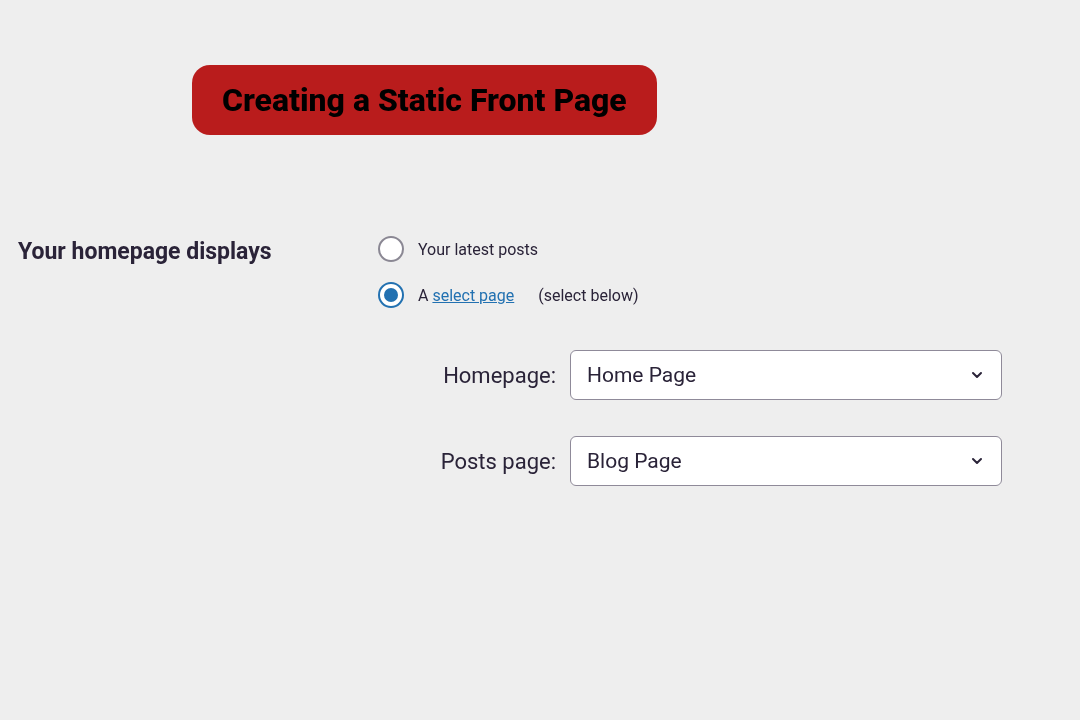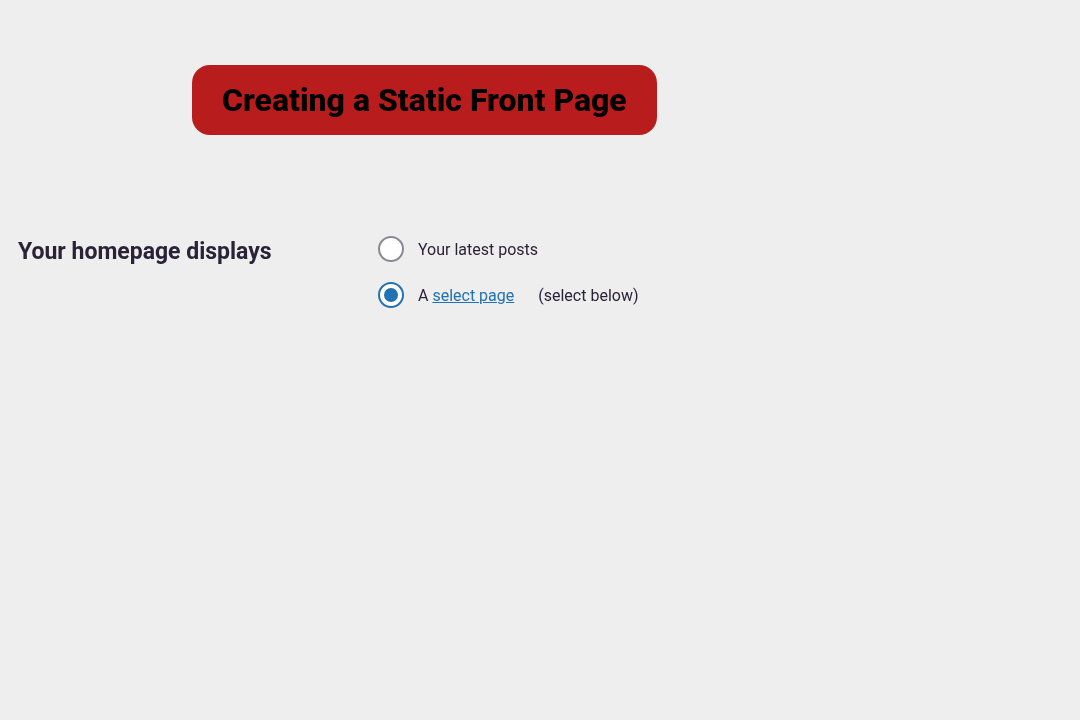--- a/index.html
+++ b/index.html
@@ -137,15 +137,39 @@
       </div>
       <div class="radio-line">
         <span class="radio-outer selected">
           <span class="radio-inner"></span>
         </span>
         <span class="radio-text">
           <span>A </span><a class="link">select page</a><span class="paren"> (select below)</span>
         </span>
       </div>
 
+      <div class="select-block">
+        <div class="select-row">
+          <div class="select-label">Homepage:</div>
+          <div class="select-box">
+            <span>Home Page</span>
+            <span class="chevron">
+              <svg viewBox="0 0 24 24" fill="none" stroke="#2a2338" stroke-width="3" stroke-linecap="round" stroke-linejoin="round">
+                  <polyline points="6 9 12 15 18 9"></polyline>
+                </svg>
+            </span>
+          </div>
+        </div>
+        <div class="select-row">
+          <div class="select-label">Posts page:</div>
+          <div class="select-box">
+            <span>Blog Page</span>
+            <span class="chevron">
+              <svg viewBox="0 0 24 24" fill="none" stroke="#2a2338" stroke-width="3" stroke-linecap="round" stroke-linejoin="round">
+                  <polyline points="6 9 12 15 18 9"></polyline>
+                </svg>
+            </span>
+          </div>
+        </div>
+      </div>
     </div>
   </div>
 </div>
 
 </body></html>

